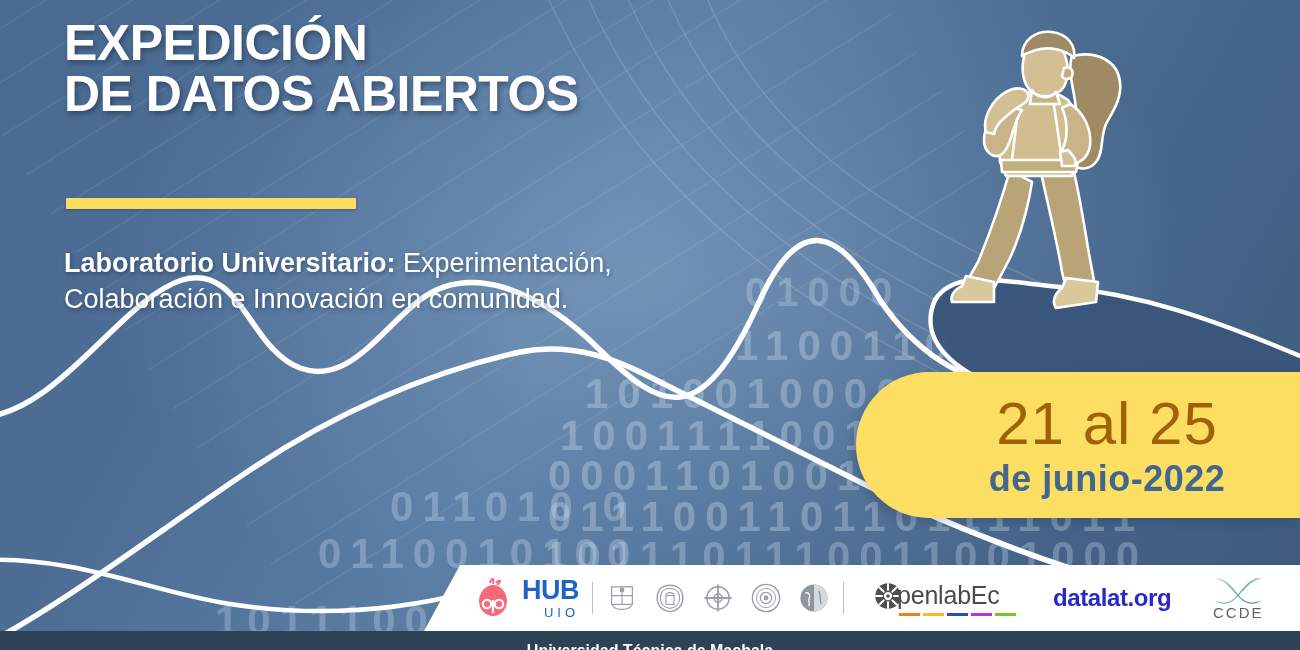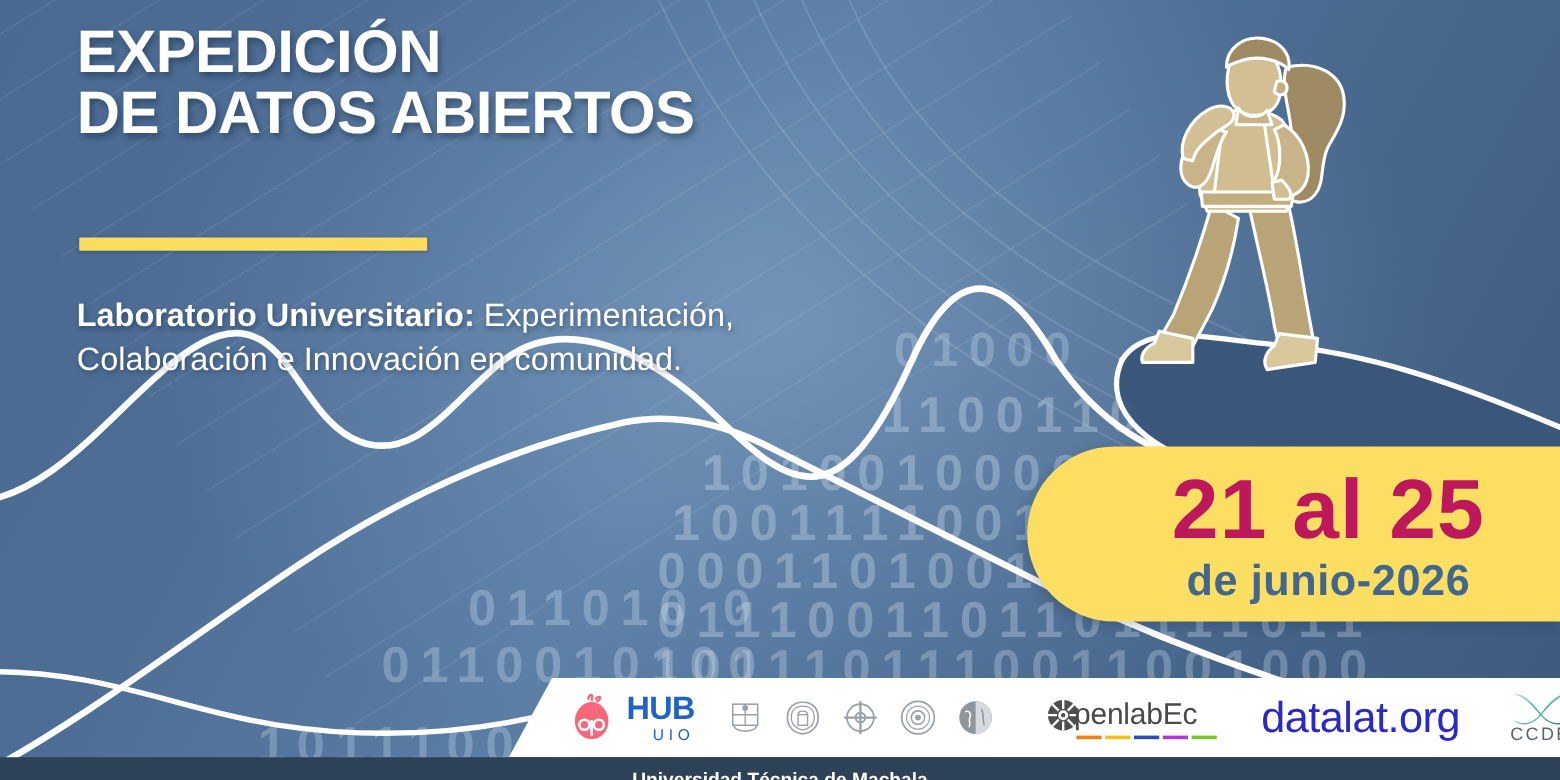--- a/index.html
+++ b/index.html
@@ -64,21 +64,21 @@
 
   
   .date-pill {
     position:absolute; left:856px; top:372px; width:444px; height:146px;
     background:#fcdf62; border-radius:73px 0 0 73px;
     box-shadow:-3px 4px 10px rgba(25,40,60,0.22);
     display:flex; flex-direction:column; align-items:center;
     justify-content:center; padding-left:58px;
   }
   .date-pill .big {
-    color:#be185d; font-weight:bold; font-size:70px; line-height:1;
+    color:#a16207; font-weight:normal; font-size:60px; line-height:1;
     letter-spacing:1px;
   }
   .date-pill .small {
     color:#42678f; font-weight:bold; font-size:36px; line-height:1;
     margin-top:7px; letter-spacing:.5px;
   }
 
   
   .logobar {
     position:absolute; left:0; top:565px; width:1300px; height:66px;
@@ -107,21 +107,21 @@
   .seal { width:32px; height:32px; }
 
   
   .openlab { display:flex; flex-direction:column; align-items:flex-start; margin-left:16px; }
   .openlab-row { display:flex; align-items:center; }
   .openlab-word { color:#4a4a4a; font-size:25px; letter-spacing:-0.2px; margin-left:-6px; }
   .openlab-bars { display:flex; margin-left:26px; margin-top:2px; }
   .openlab-bars i { display:block; width:21px; height:3px; margin-right:3px; }
 
   
-  .datalat { color:#2b28c9; font-weight:normal; font-size:36px; letter-spacing:-0.4px; margin-left:34px; }
+  .datalat { color:#2b28c9; font-weight:bold; font-size:24px; letter-spacing:-0.4px; margin-left:34px; }
 
   
   .ccde { display:flex; flex-direction:column; align-items:center; margin-left:40px; }
   .ccde-word { color:#5d6468; font-size:15px; letter-spacing:2px; margin-top:-3px; }
 
   
   .footstrip {
     position:absolute; left:0; top:631px; width:1300px; height:19px;
     background:#2e4257;
   }
@@ -216,21 +216,21 @@
 
   <div class="rule"></div>
 
   <div class="subline">
     <span><b>Laboratorio Universitario:</b><span> Experimentación,</span></span><br>
     <span>Colaboración e Innovación en comunidad.</span>
   </div>
 
   <div class="date-pill">
     <div class="big">21 al 25</div>
-    <div class="small">de  junio-2026</div>
+    <div class="small">de  junio-2022</div>
   </div>
 
   <div class="logobar">
     <div class="plate"></div>
     <div class="logos">
 
       <div class="logo-cell hub">
         <svg width="34" height="40" viewBox="0 0 34 40">
           <path d="M14,5 C14,5 15,1 17,1 C18,3 17,6 17,6" fill="none" stroke="#f9687a" stroke-width="2"></path>
           <path d="M20,5 C20,5 22,2 24,3 C24,5 21,7 21,7" fill="none" stroke="#f9687a" stroke-width="2"></path>

